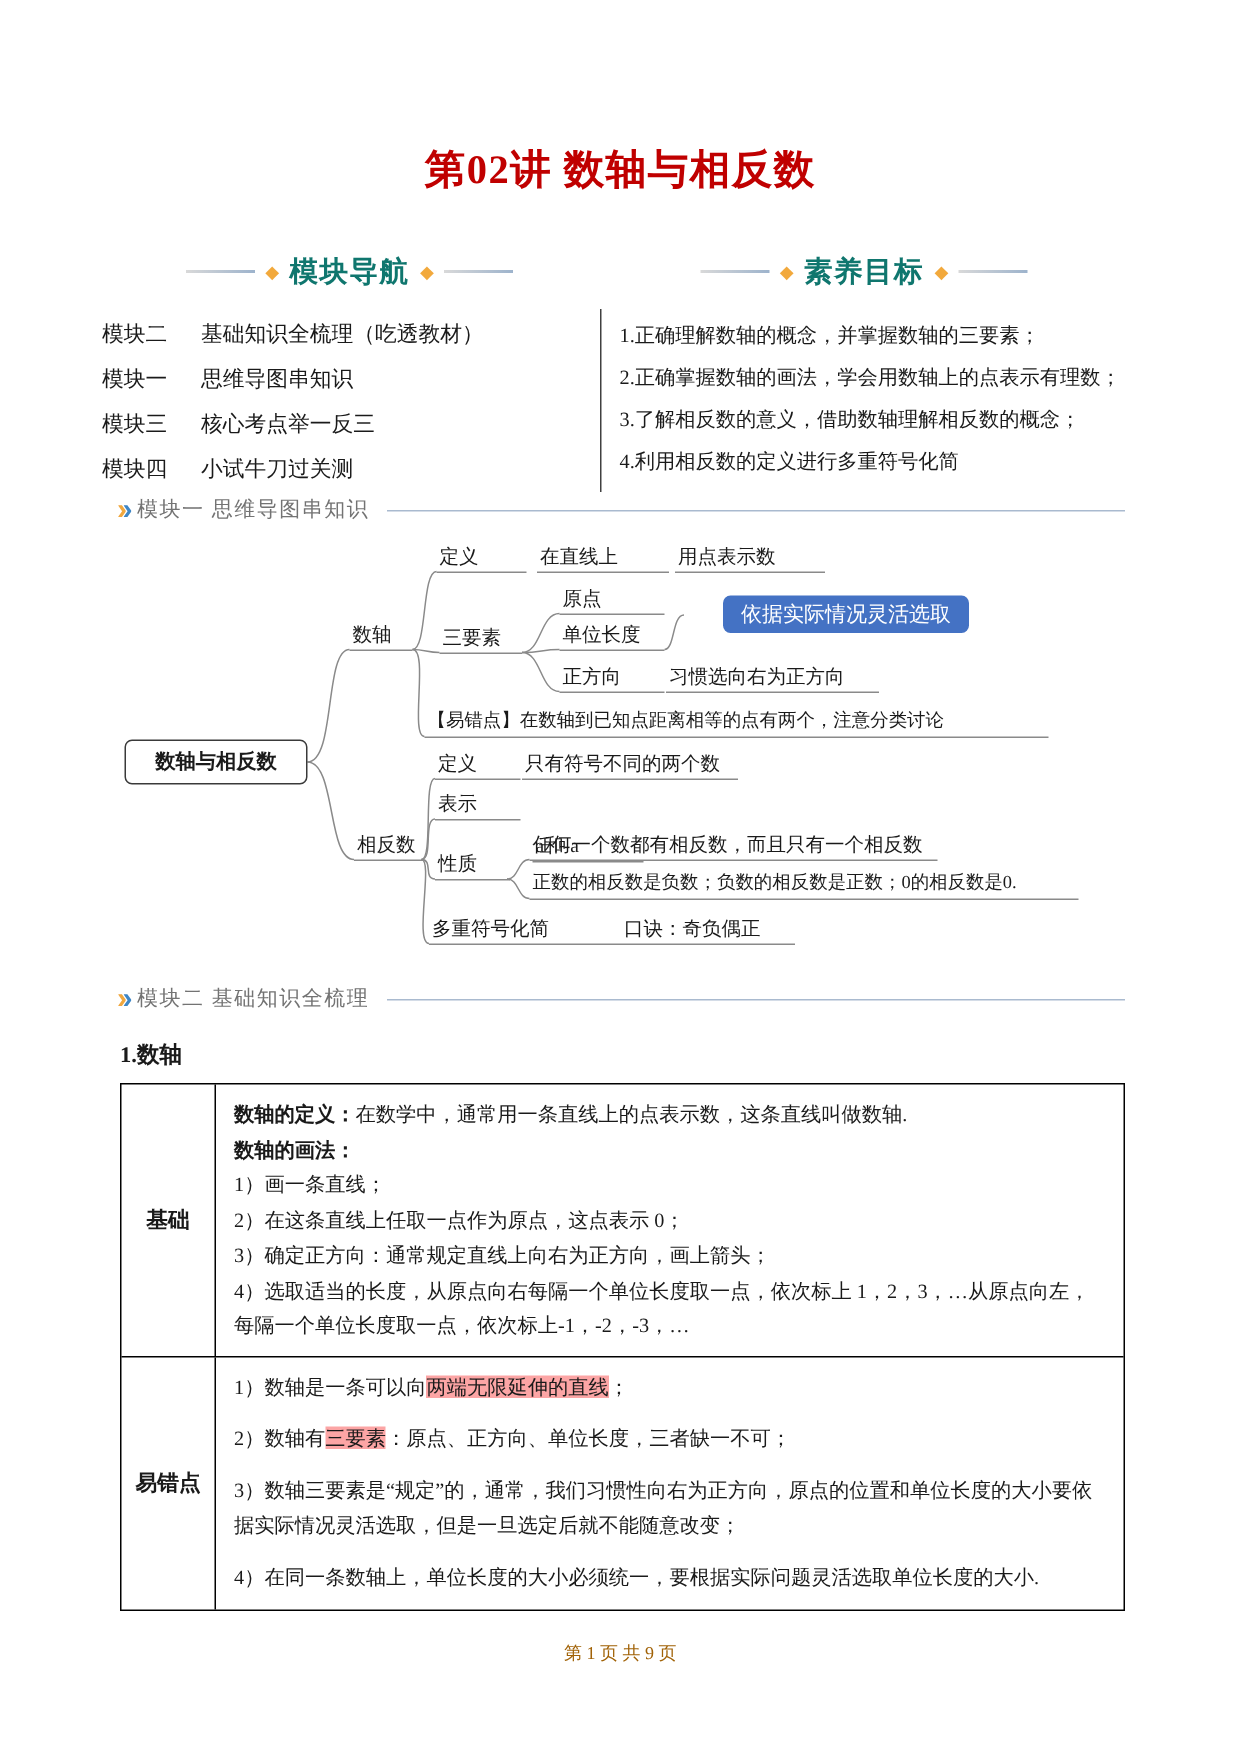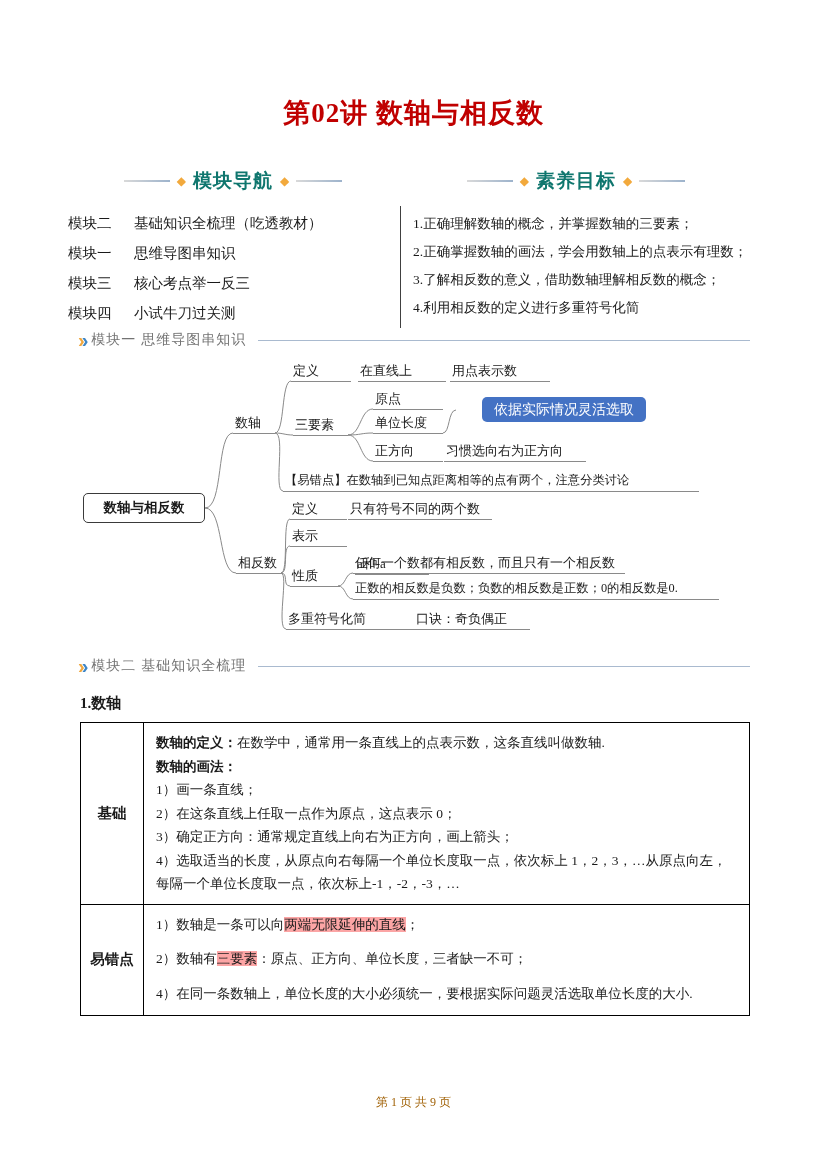--- a/index.html
+++ b/index.html
@@ -220,19 +220,22 @@
   <div class="krow">
     <div class="kcell-label">易错点</div>
     <div class="kcell-body">
       <div class="pitfall-item">
         <span>1）数轴是一条可以向</span><span class="hl">两端无限延伸的直线</span><span>；</span>
       </div>
       <div class="pitfall-item">
         <span>2）数轴有</span><span class="hl">三要素</span><span>：原点、正方向、单位长度，三者缺一不可；</span>
       </div>
       <div class="pitfall-item">
+        <span>3）数轴三要素是“规定”的，通常，我们习惯性向右为正方向，原点的位置和单位长度的大小要依据实际情况灵活选取，但是一旦选定后就不能随意改变；</span>
+      </div>
+      <div class="pitfall-item">
         <span>4）在同一条数轴上，单位长度的大小必须统一，要根据实际问题灵活选取单位长度的大小.</span>
       </div>
     </div>
   </div>
 </div>
 
 <div class="abs footer">第 1 页 共 9 页</div>
 
 </body></html>

